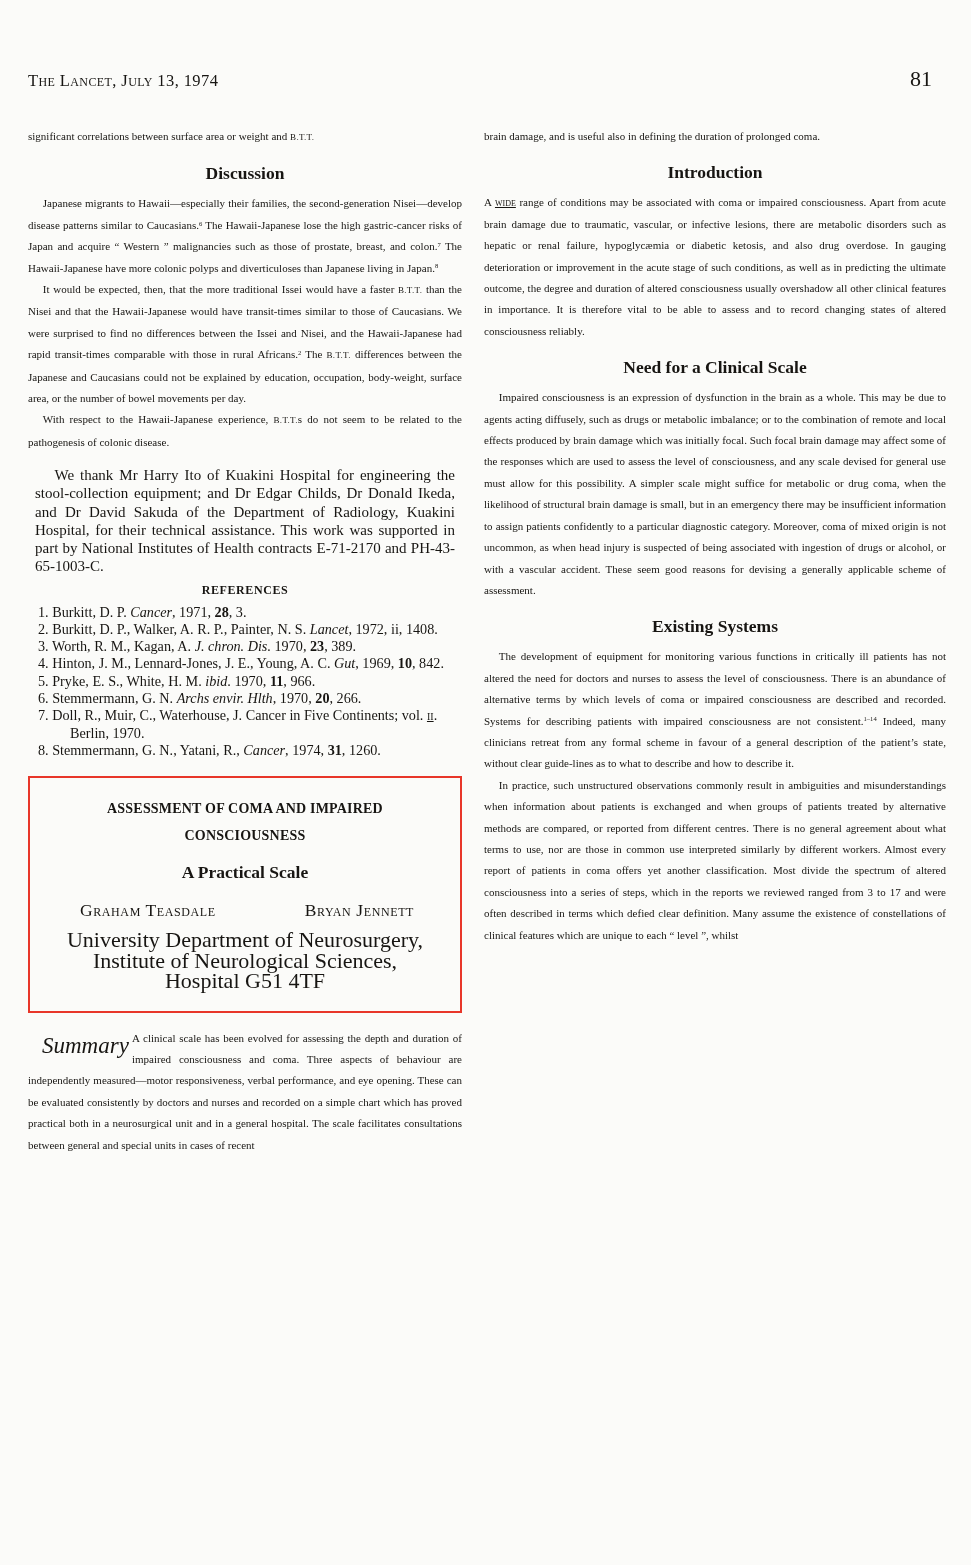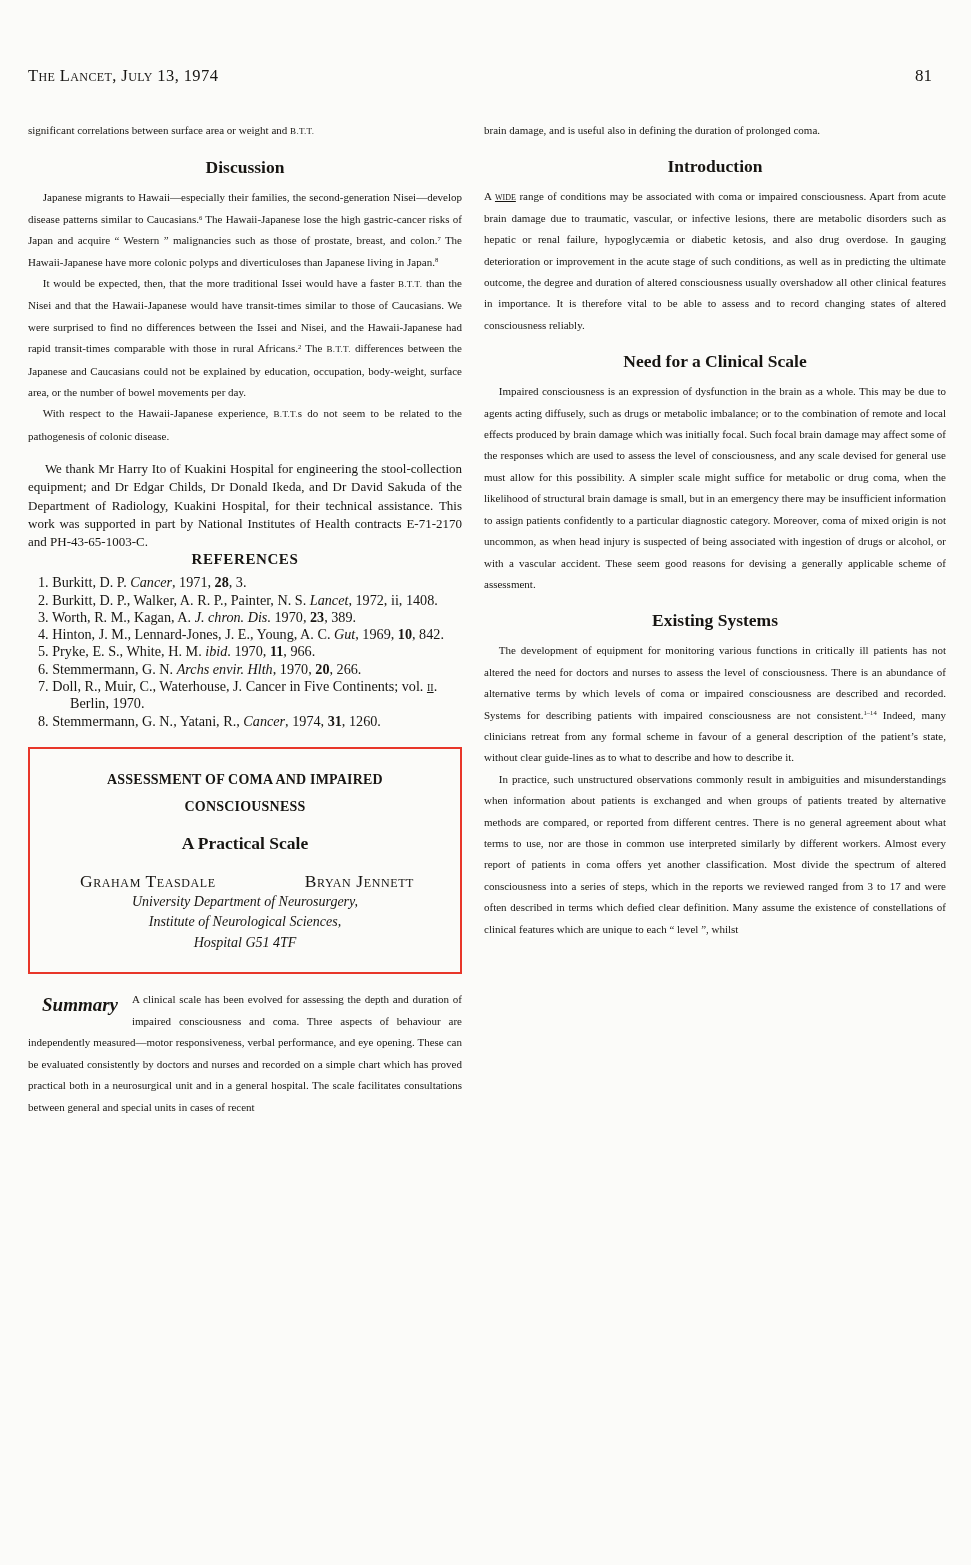--- a/index.html
+++ b/index.html
@@ -16,41 +16,41 @@
     overflow: hidden;
   }
   .page-header {
     display: flex; justify-content: space-between; align-items: baseline;
     margin-bottom: 34px;
   }
   .journal-title {
     font-variant: small-caps;
     font-size: 16.5px; letter-spacing: 0.4px;
   }
-  .page-number { font-size: 17px; padding-right: 14px; }
+  .page-number { font-size: 22px; padding-right: 14px; }
   .columns { display: flex; gap: 22px; }
   .col-left { width: 434px; flex: none; }
   .col-right { width: 462px; flex: none; }
   p.body {
     font-size: 11px; line-height: 21.4px;
     text-align: justify; margin: 0;
     text-indent: 1.35em;
   }
   p.noindent { text-indent: 0; }
   h2.sect {
     font-size: 17.5px; font-weight: bold; text-align: center;
     margin: 15px 0 9px 0;
   }
   .small-note {
-    font-size: 13px; line-height: 18.2px;
-    text-align: justify; margin: 0; text-indent: 1.3em;
+    font-size: 15px; line-height: 18.2px;
+    text-align: justify; margin: 7px; text-indent: 1.3em;
   }
   .ack-block { margin-top: 13px; }
   .refs-heading {
-    font-size: 15px; font-weight: bold; text-align: center;
+    font-size: 12px; font-weight: bold; text-align: center;
     letter-spacing: 0.6px; margin: 0 0 6px 0;
   }
   .ref-item {
     font-size: 14.2px; line-height: 17.3px;
     margin-left: 42px; text-indent: -32px; text-align: left;
   }
   .abbr { font-size: 0.82em; letter-spacing: 0.3px; }
   .sc { font-variant: small-caps; text-decoration: underline; }
   sup { font-size: 0.6em; line-height: 0; position: relative; vertical-align: baseline; top: -0.5em; }
   .article-box {
@@ -62,26 +62,26 @@
   .box-title {
     font-size: 14px; font-weight: bold; line-height: 27px; letter-spacing: 0.2px;
     margin: 0;
   }
   .box-subtitle { font-size: 17.5px; font-weight: bold; margin-top: 13px; }
   .authors-row {
     display: flex; justify-content: space-between;
     padding: 0 26px 0 30px; margin-top: 17px;
     font-variant: small-caps; font-size: 17.5px; letter-spacing: 0.6px;
   }
-  .affiliation { font-style: italic; font-size: 14px; line-height: 20.5px; }
+  .affiliation { font-size: 22px; line-height: 20.5px; margin-top: 9px; }
   .affiliation div { white-space: nowrap; }
   .summary-wrap { margin-top: 15px; }
   .summary-label {
     float: left; width: 104px; height: 42px;
-    font-weight: bold; font-style: italic; font-size: 19px;
+    font-weight: normal; font-style: italic; font-size: 23px;
     padding-top: 5px; text-indent: 14px;
     box-sizing: border-box;
   }
 </style>
 </head>
 <body>
 
 <div class="page">
 
   <header class="page-header">

